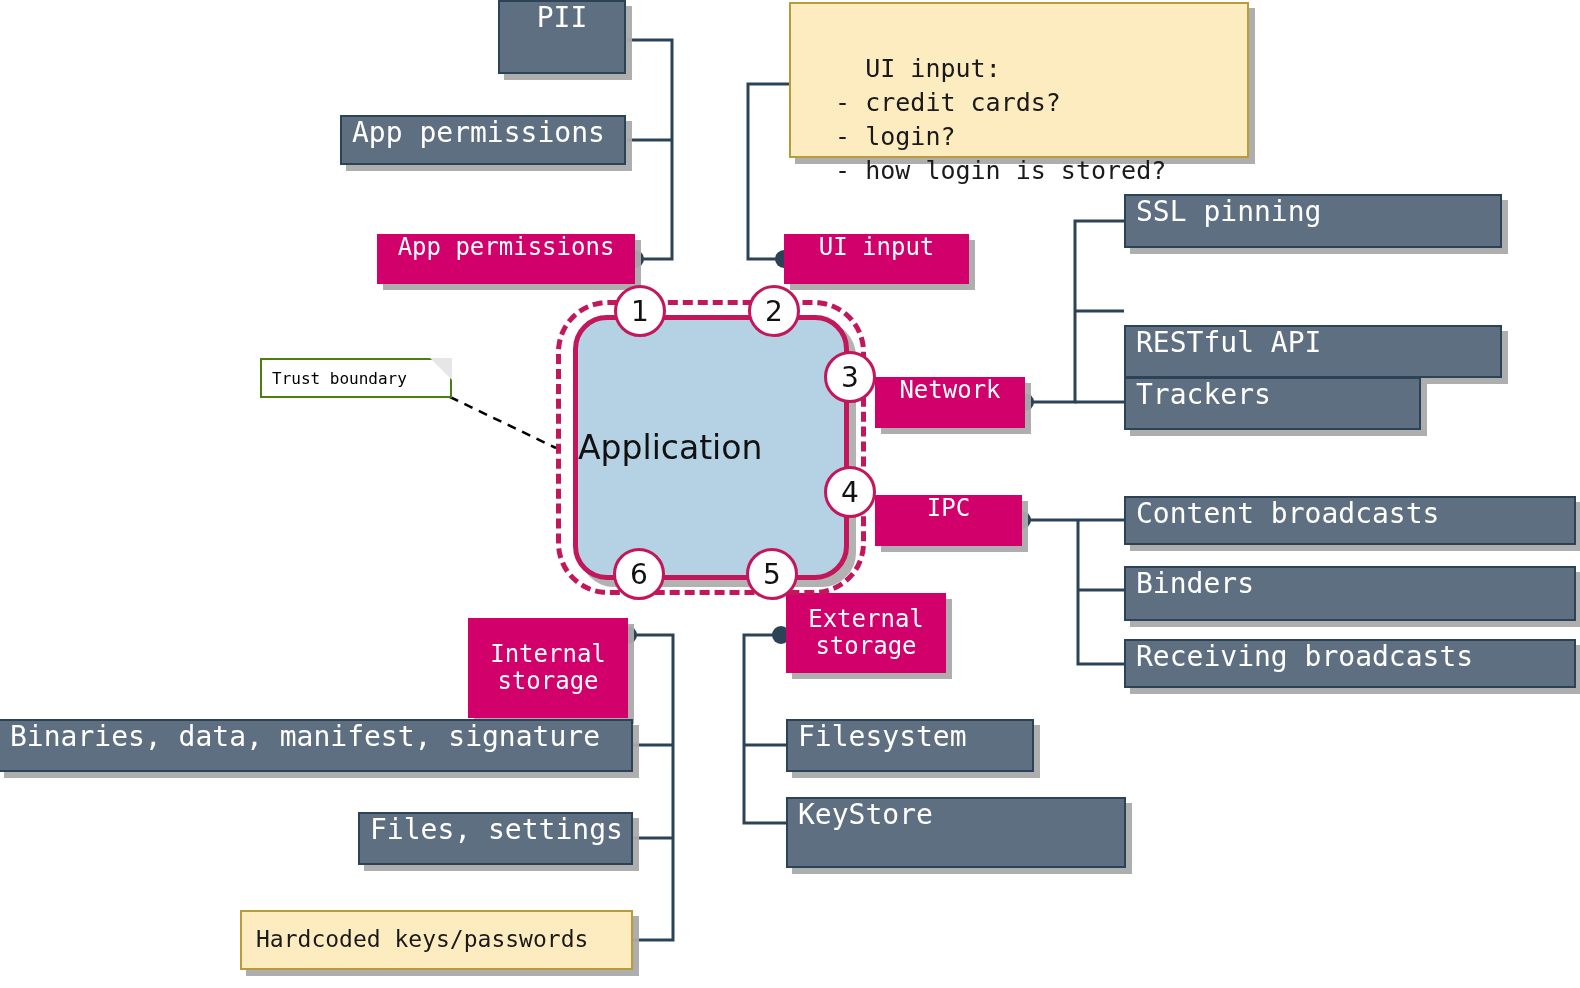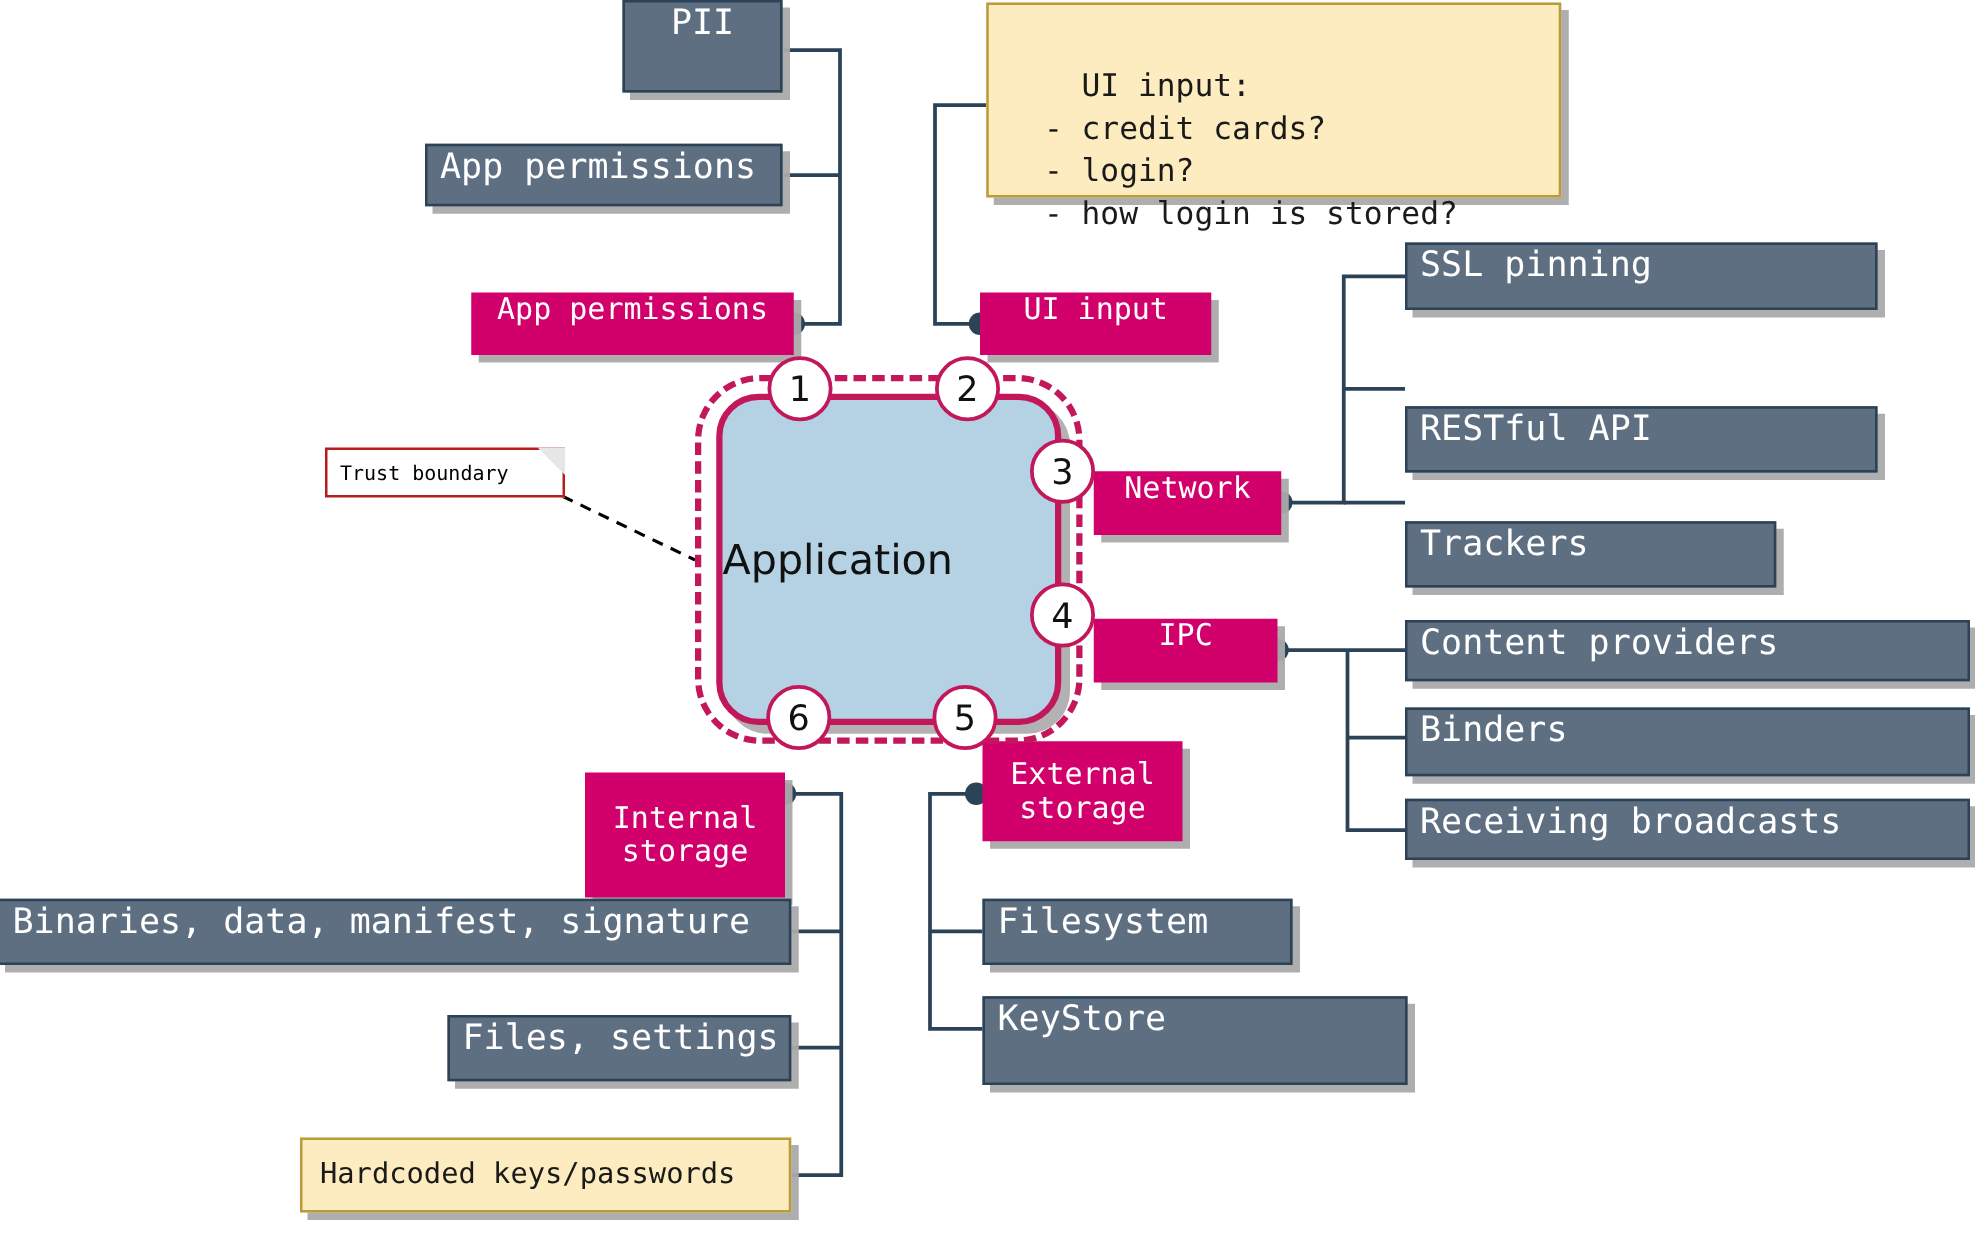--- a/index.html
+++ b/index.html
@@ -76,21 +76,21 @@
     font-size: 23px;
     display: flex;
     align-items: center;
     padding: 0 0 0 14px;
   }
 
   
   .callout {
     position: absolute;
     background: #ffffff;
-    border: 2px solid #b91c1c;
+    border: 2px solid #4d7c0f;
     font-family: "DejaVu Sans Mono", monospace;
     font-size: 16px;
     color: #000000;
     display: flex;
     align-items: center;
     padding-left: 10px;
     box-sizing: border-box;
   }
   .callout .dogear {
     position: absolute;
@@ -225,26 +225,26 @@
   </div>
 
   <div class="node gray" style="left:1124px; top:194px; width:378px; height:54px;">
     <span>SSL pinning</span>
   </div>
 
   <div class="node gray" style="left:1124px; top:285px; width:378px; height:53px;margin-top:40px;">
     <span>RESTful API</span>
   </div>
 
-  <div class="node gray" style="left:1124px; top:377px; width:297px; height:53px;margin-top:40px;">
+  <div class="node gray" style="left:1124px; top:377px; width:297px; height:53px;">
     <span>Trackers</span>
   </div>
 
   <div class="node gray" style="left:1124px; top:496px; width:452px; height:49px;">
-    <span>Content providers</span>
+    <span>Content broadcasts</span>
   </div>
 
   <div class="node gray" style="left:1124px; top:566px; width:452px; height:55px;">
     <span>Binders</span>
   </div>
 
   <div class="node gray" style="left:1124px; top:639px; width:452px; height:49px;">
     <span>Receiving broadcasts</span>
   </div>
 

